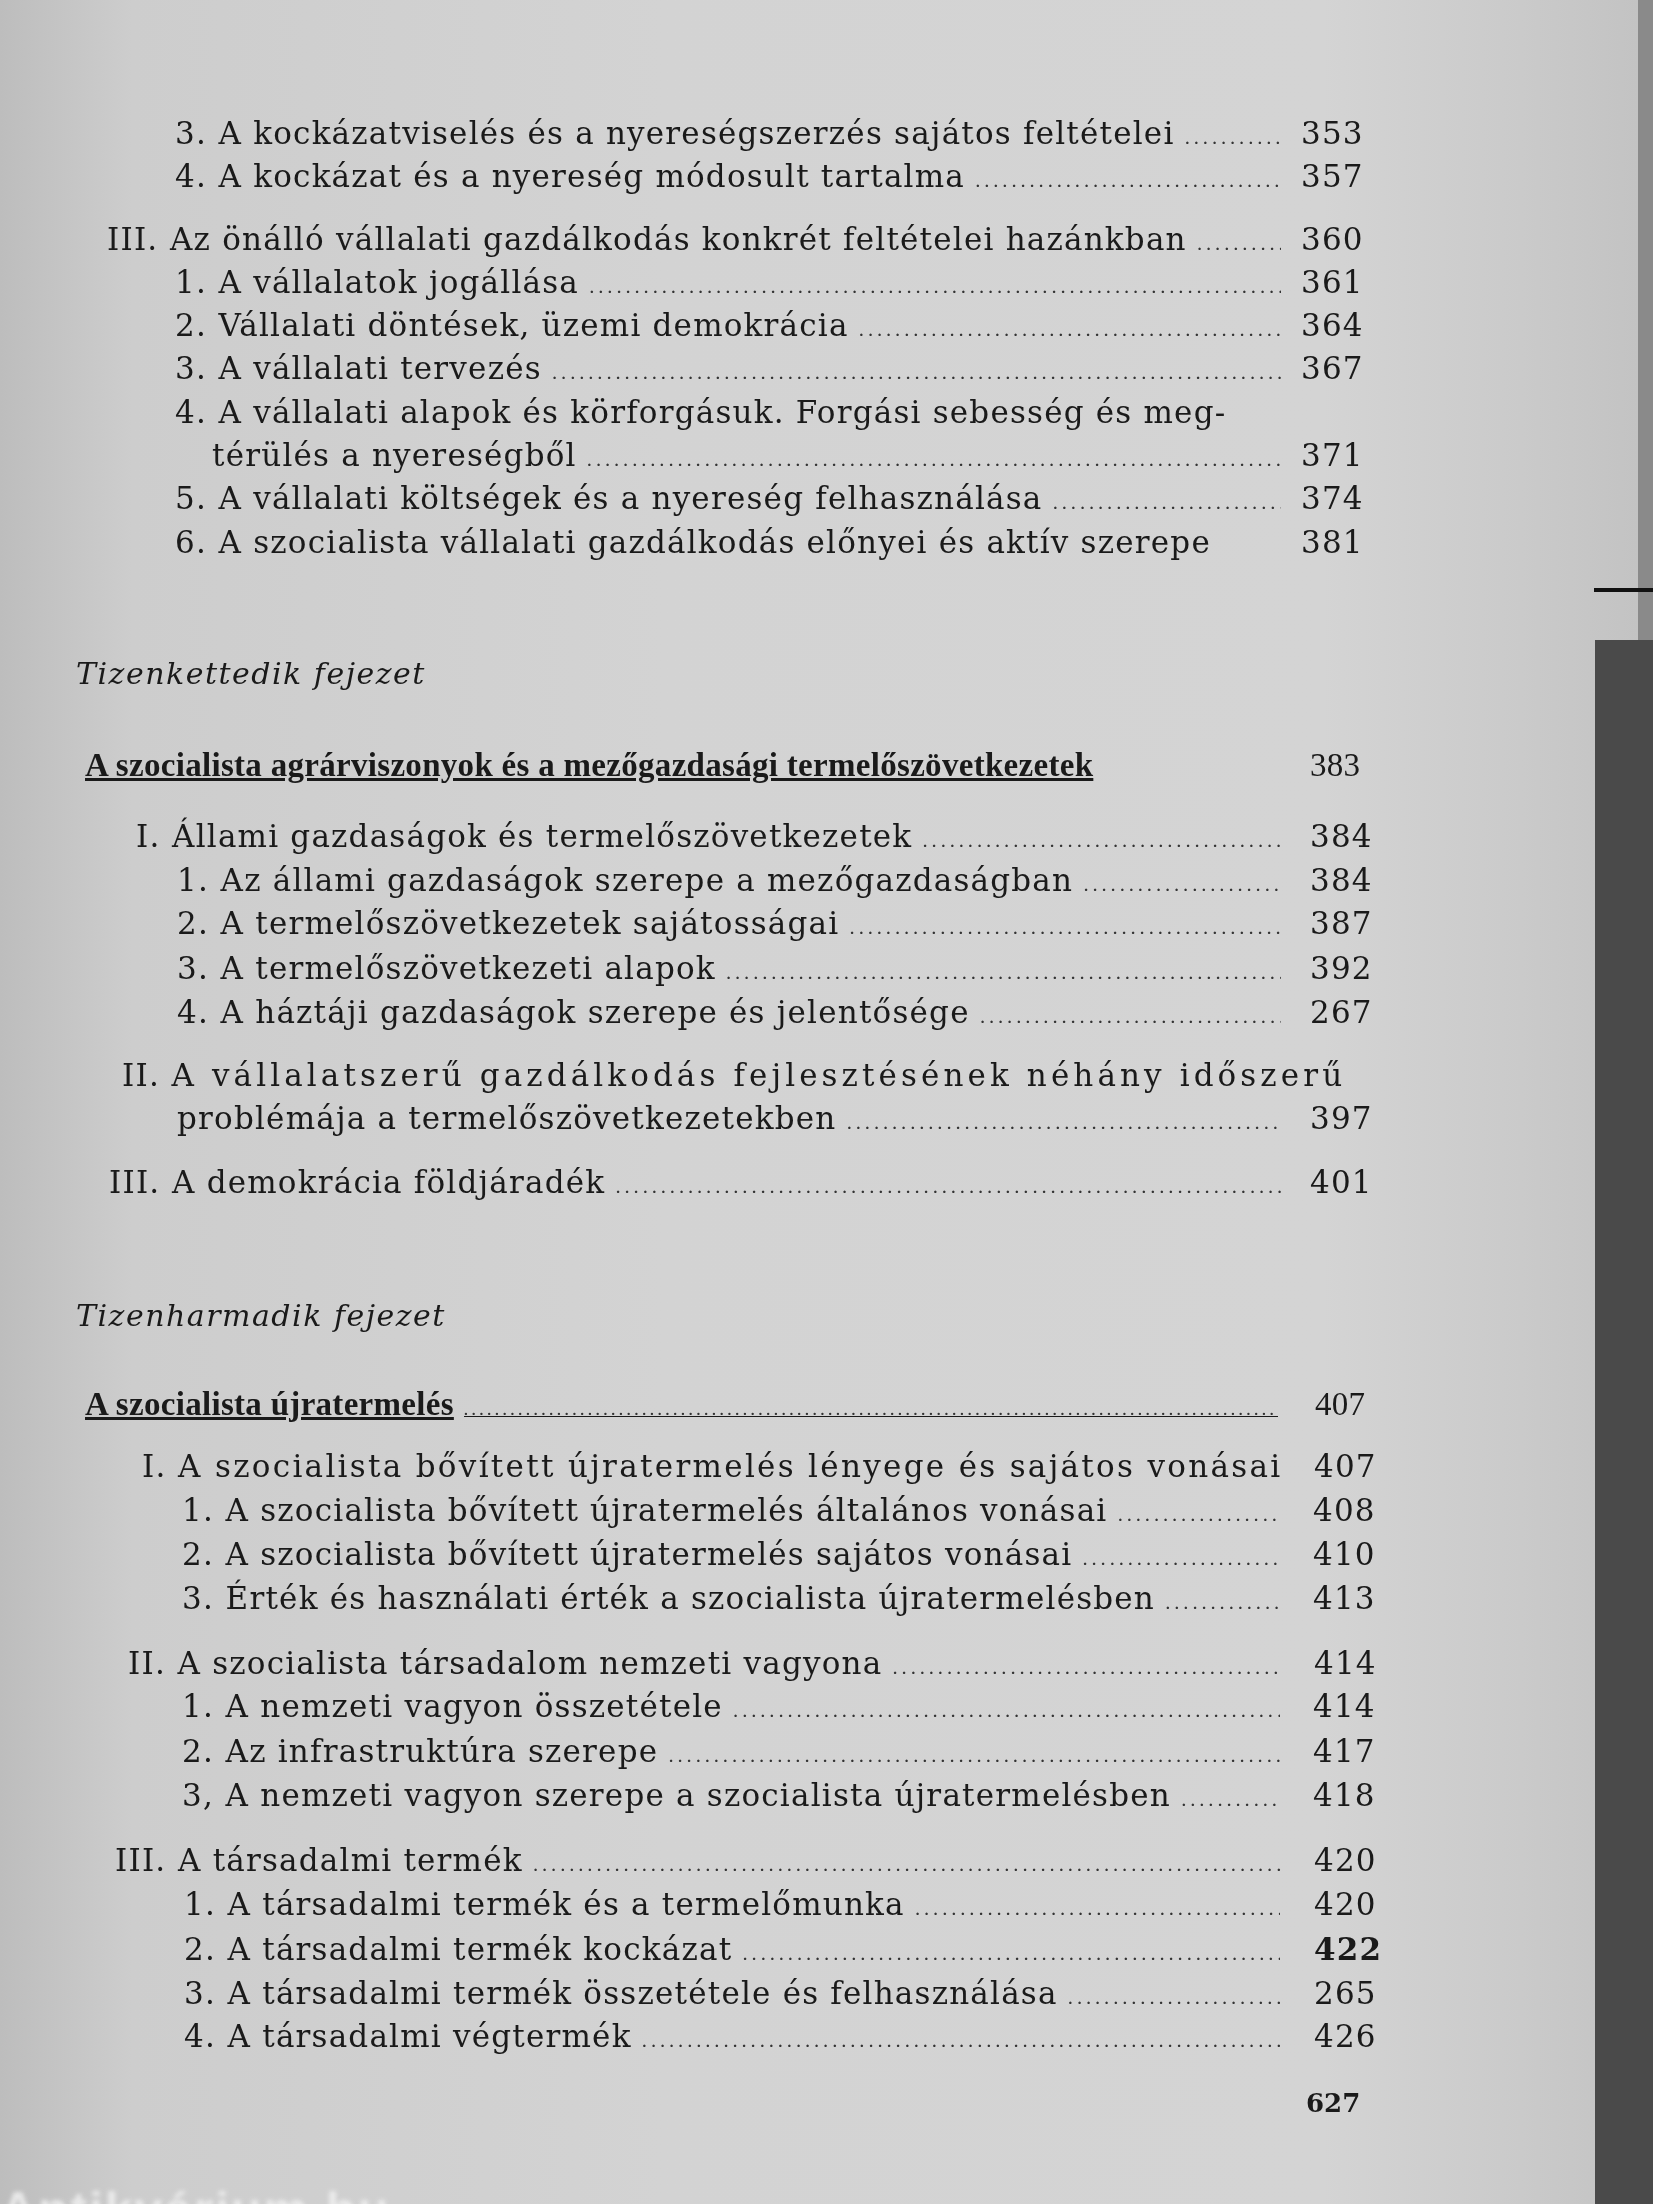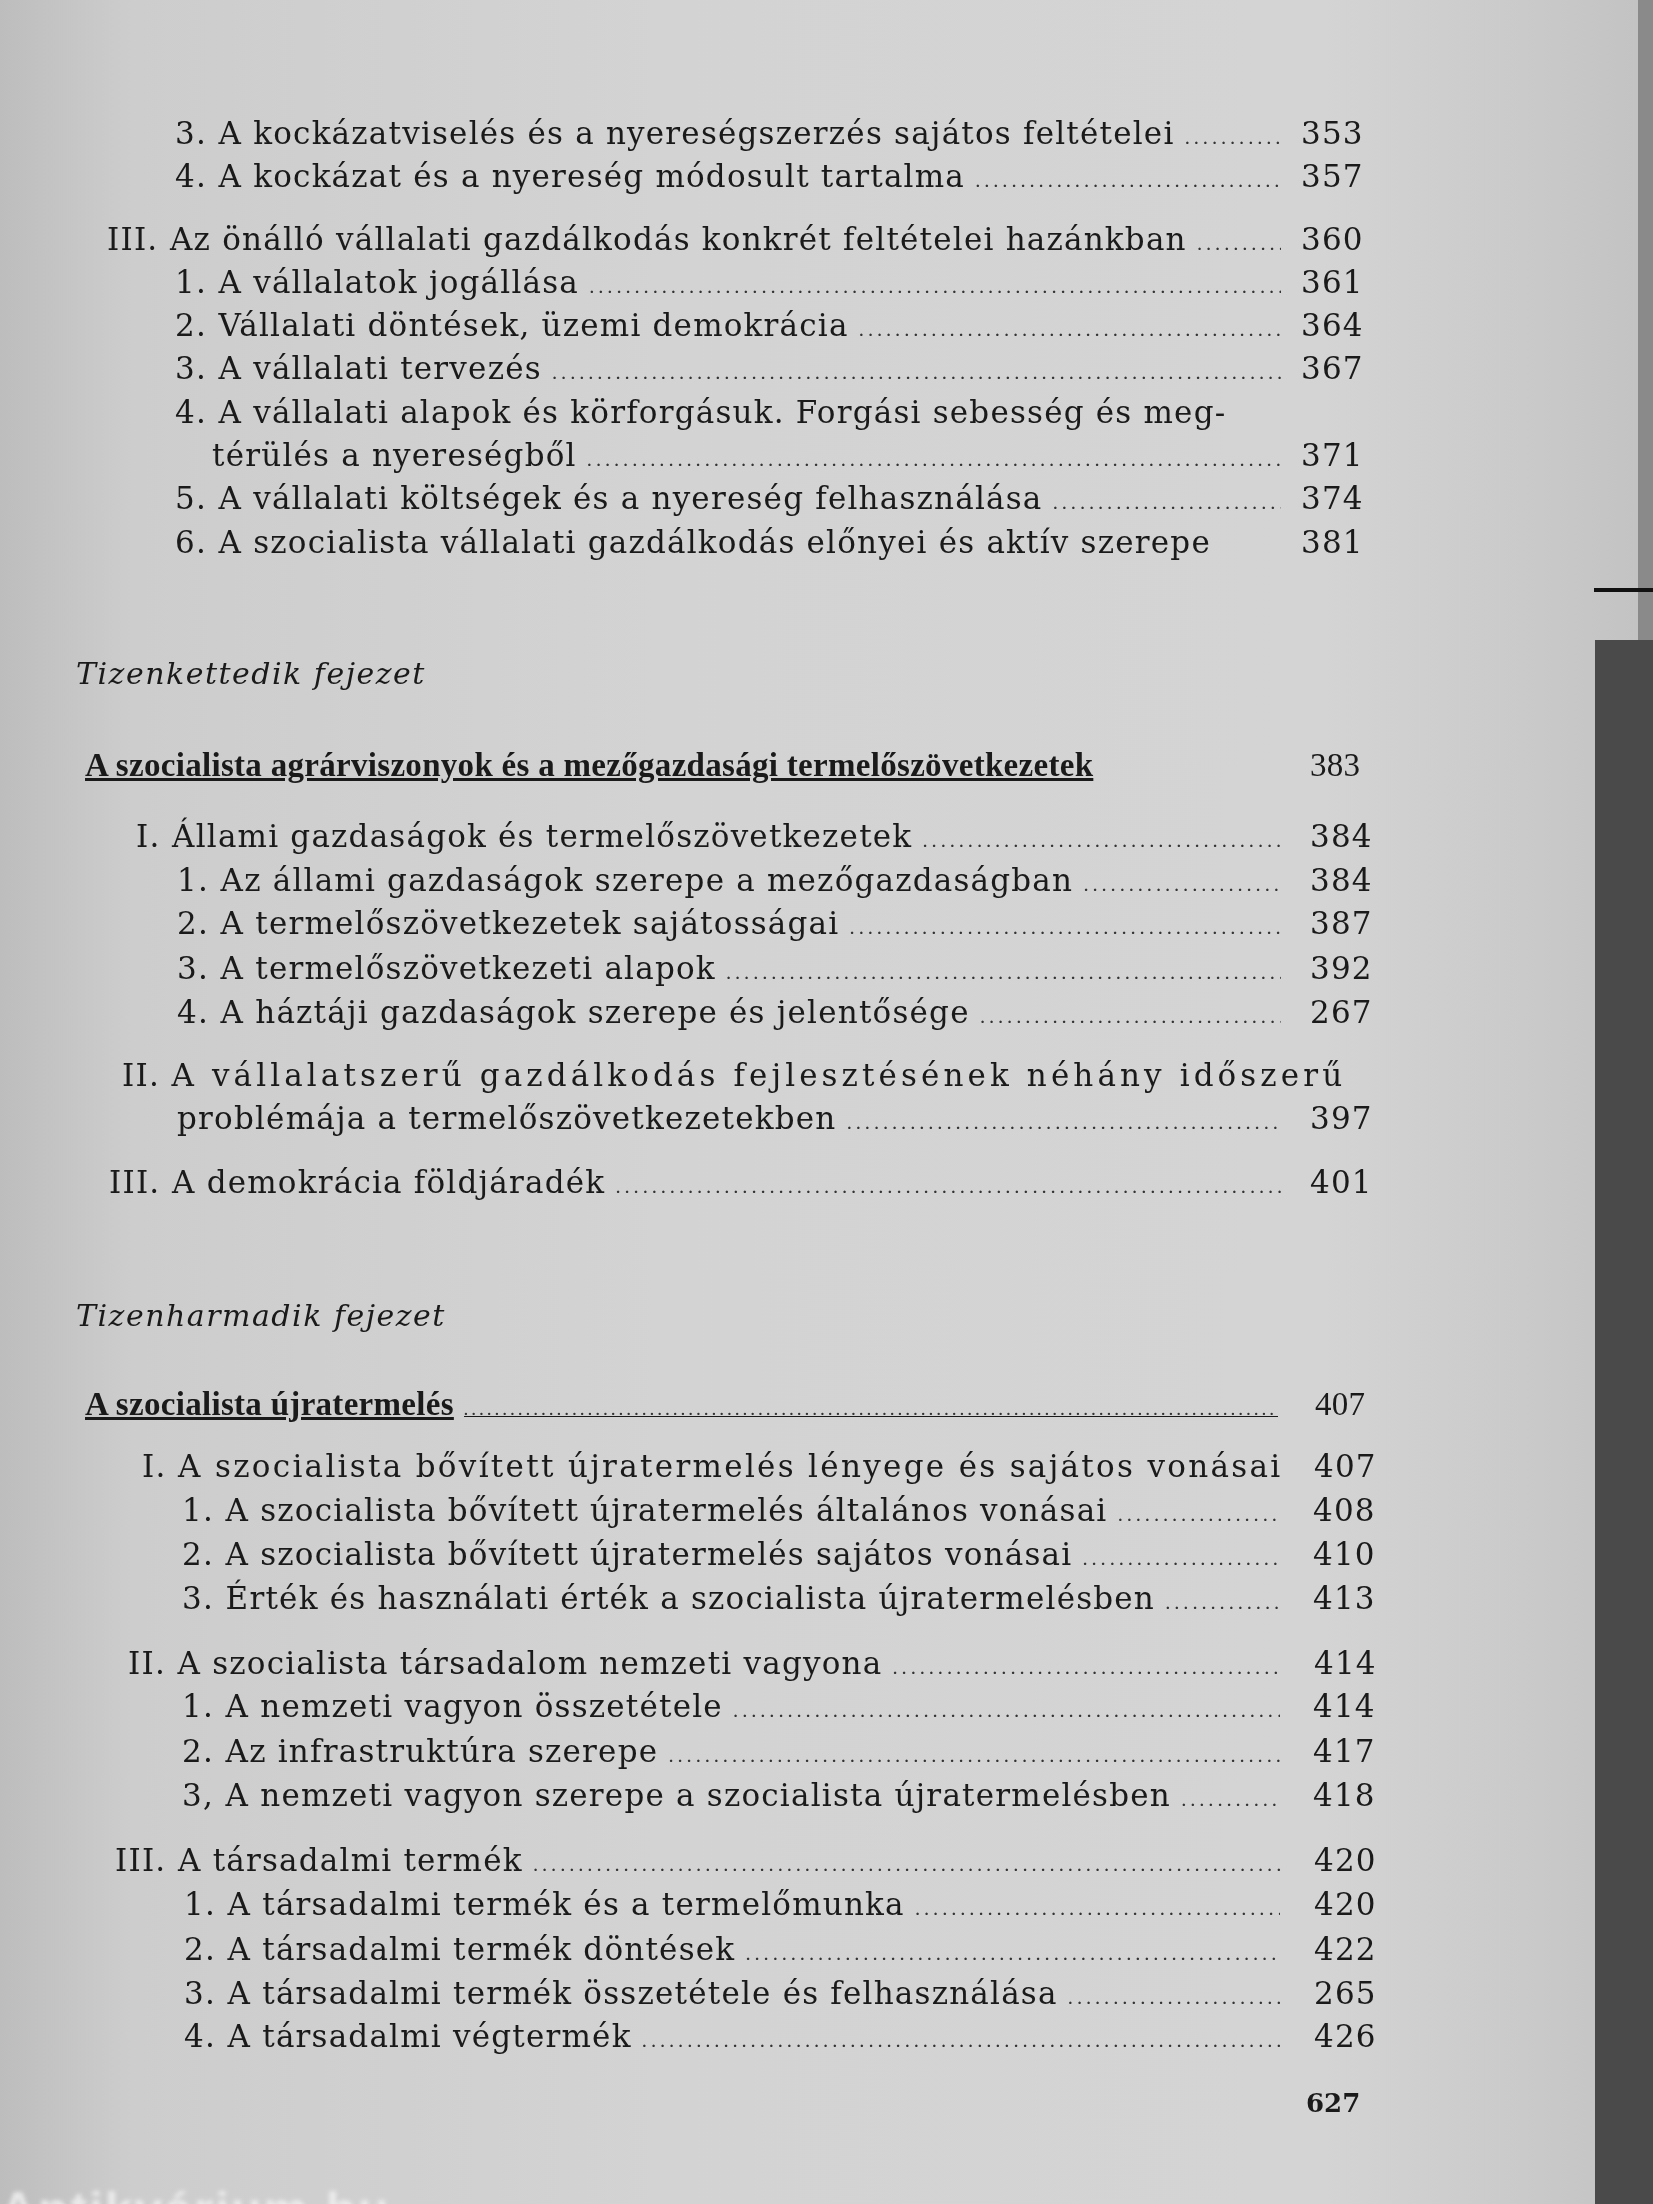--- a/index.html
+++ b/index.html
@@ -305,23 +305,23 @@
       <span class="page-no" style="left:1199px;">420</span>
     </div>
     <div class="row" style="left:184px; top:1886px; width:1106px;">
       <span class="num">1.</span>
       <span class="label">A társadalmi termék és a termelőmunka</span>
       <span class="dots"></span>
       <span class="page-no" style="left:1130px;">420</span>
     </div>
     <div class="row" style="left:184px; top:1931px; width:1106px;">
       <span class="num">2.</span>
-      <span class="label">A társadalmi termék döntések</span>
-      <span class="dots"></span>
-      <span class="page-no" style="left:1130px;">422</span>
+      <span class="label">A társadalmi termék kockázat</span>
+      <span class="dots"></span>
+      <span class="page-no" style="left:1130px;font-weight:bold;">422</span>
     </div>
     <div class="row" style="left:184px; top:1975px; width:1106px;">
       <span class="num">3.</span>
       <span class="label">A társadalmi termék összetétele és felhasználása</span>
       <span class="dots"></span>
       <span class="page-no" style="left:1130px;">265</span>
     </div>
     <div class="row" style="left:184px; top:2018px; width:1106px;">
       <span class="num">4.</span>
       <span class="label">A társadalmi végtermék</span>

